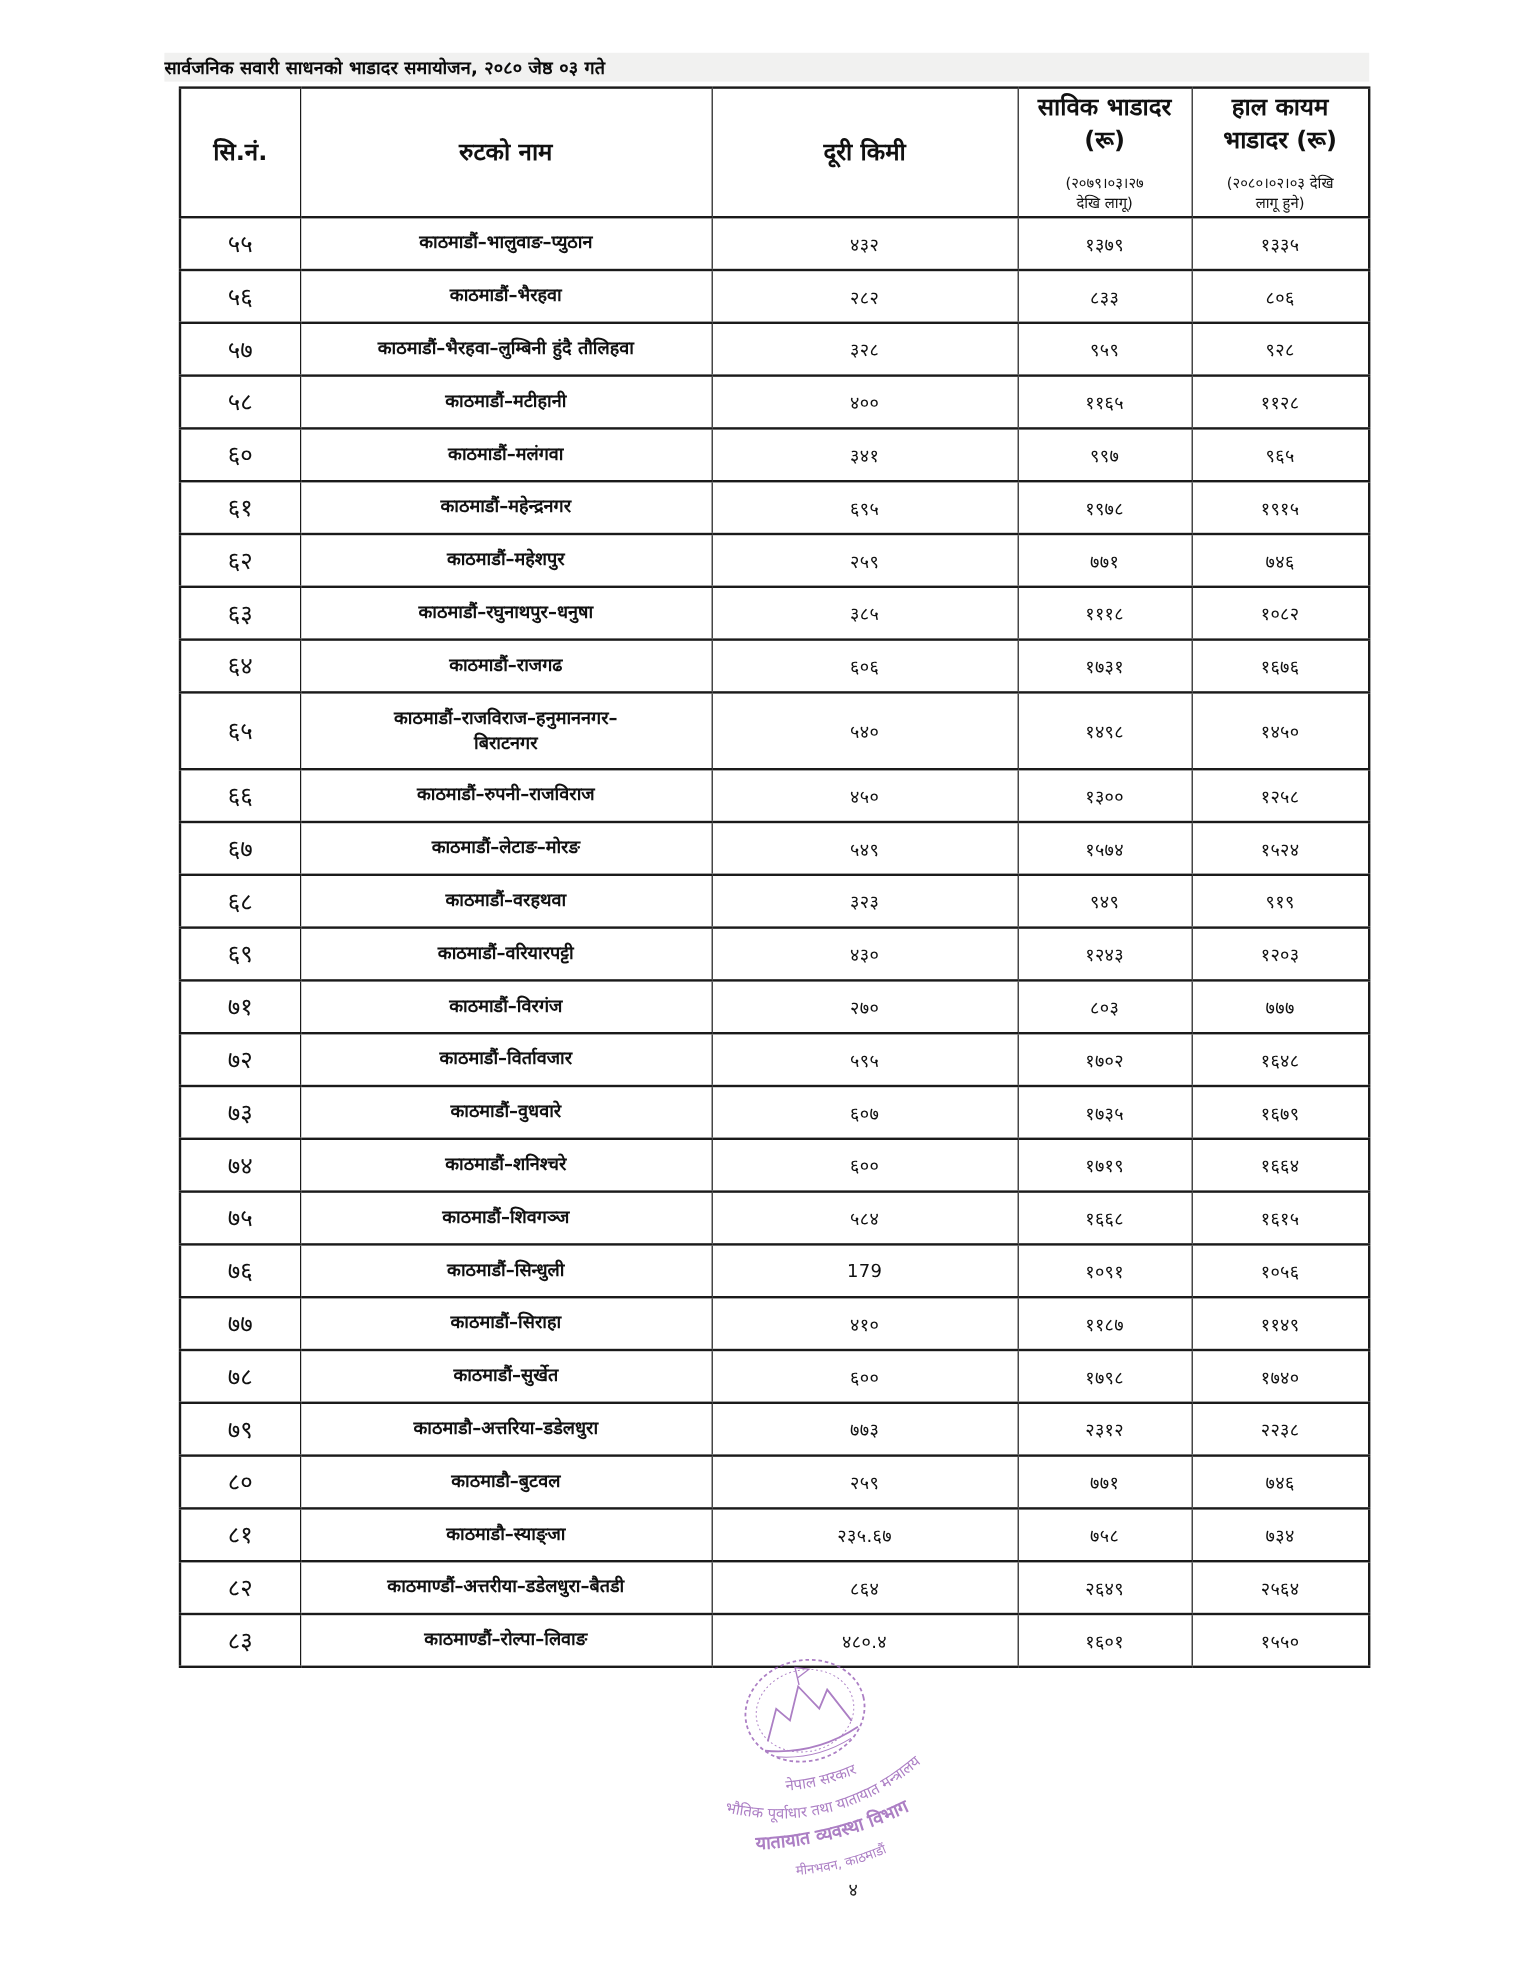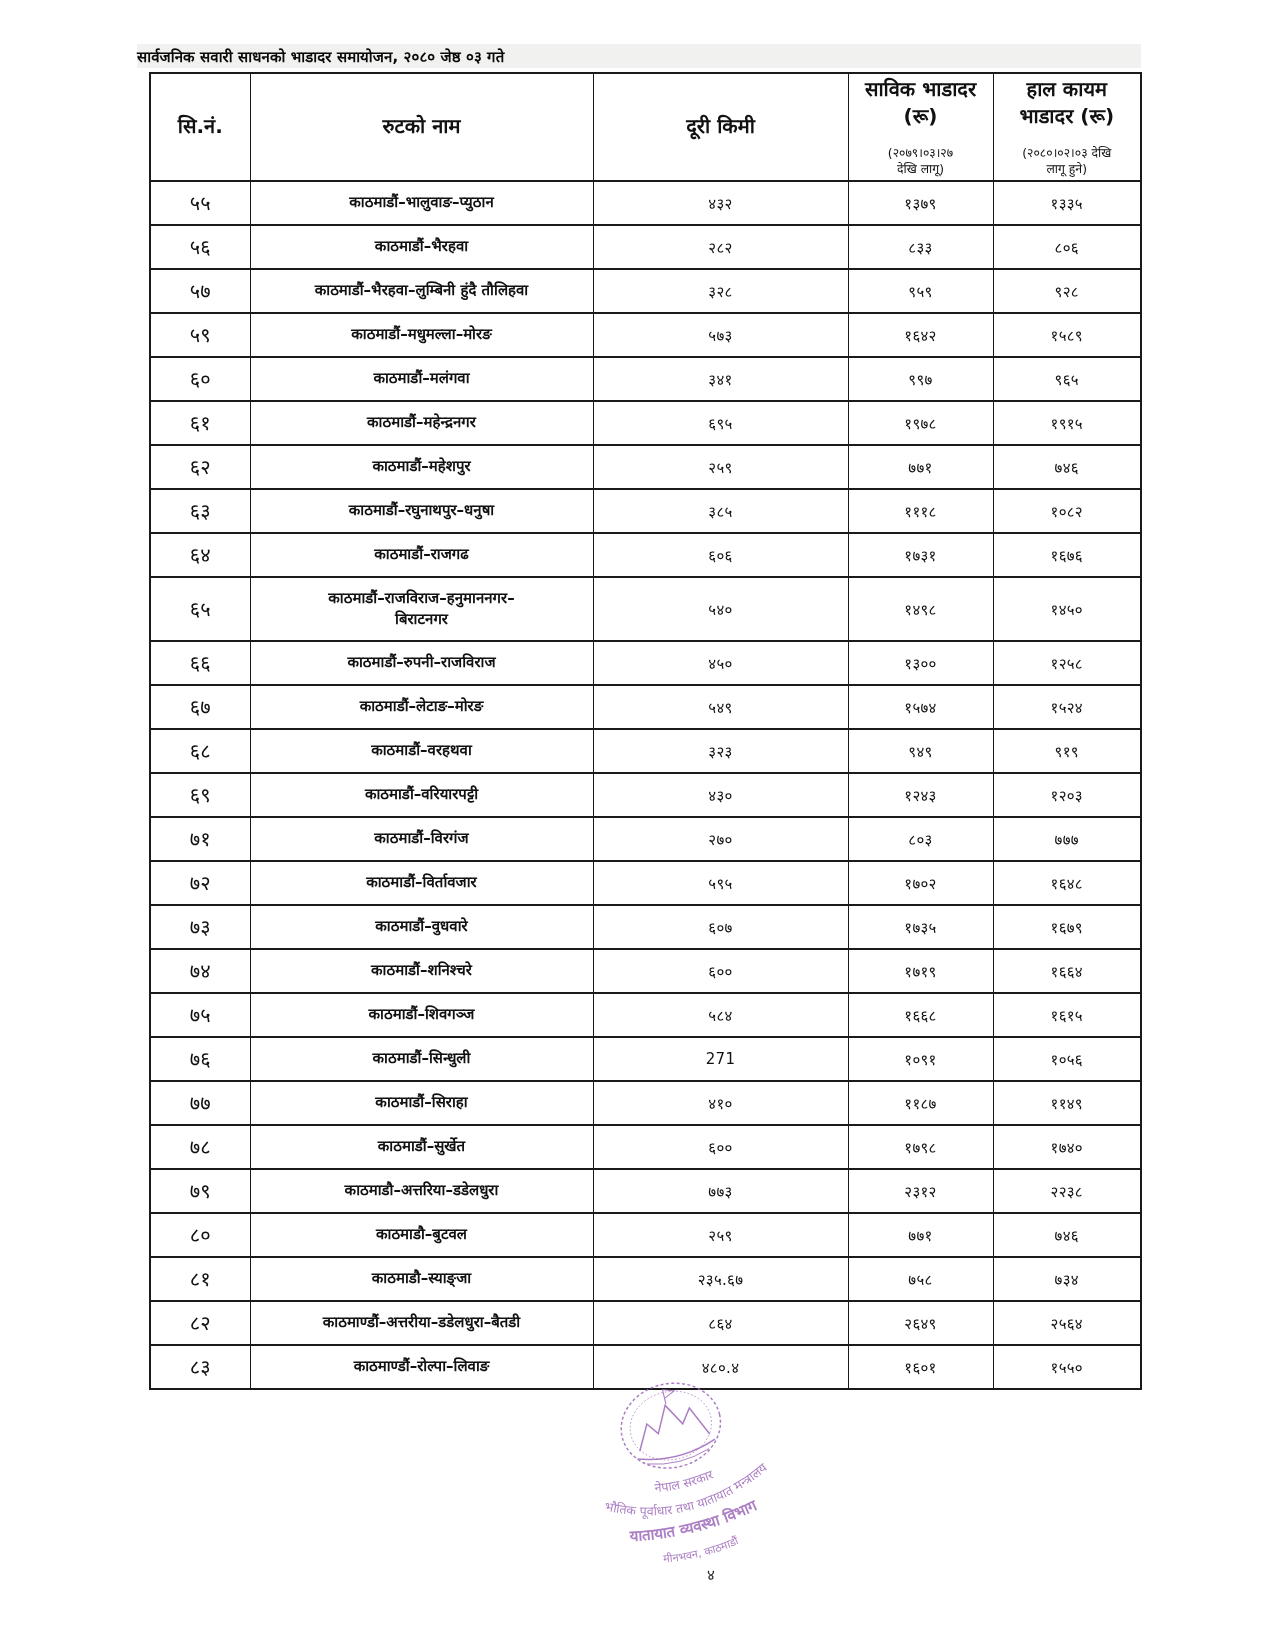--- a/index.html
+++ b/index.html
@@ -107,25 +107,25 @@
       <td class="num">८०६</td>
     </tr>
         <tr>
       <td class="sn">५७</td>
       <td class="route">काठमाडौं–भैरहवा–लुम्बिनी हुंदै तौलिहवा</td>
       <td class="num">३२८</td>
       <td class="num">९५९</td>
       <td class="num">९२८</td>
     </tr>
         <tr>
-      <td class="sn">५९</td>
-      <td class="route">काठमाडौं–मधुमल्ला–मोरङ</td>
-      <td class="num">५७३</td>
-      <td class="num">१६४२</td>
-      <td class="num">१५८९</td>
+      <td class="sn">५८</td>
+      <td class="route">काठमाडौं–मटीहानी</td>
+      <td class="num">४००</td>
+      <td class="num">११६५</td>
+      <td class="num">११२८</td>
     </tr>
         <tr>
       <td class="sn">६०</td>
       <td class="route">काठमाडौं–मलंगवा</td>
       <td class="num">३४१</td>
       <td class="num">९९७</td>
       <td class="num">९६५</td>
     </tr>
         <tr>
       <td class="sn">६१</td>
@@ -222,21 +222,21 @@
         <tr>
       <td class="sn">७५</td>
       <td class="route">काठमाडौं–शिवगञ्ज</td>
       <td class="num">५८४</td>
       <td class="num">१६६८</td>
       <td class="num">१६१५</td>
     </tr>
         <tr>
       <td class="sn">७६</td>
       <td class="route">काठमाडौं–सिन्धुली</td>
-      <td class="num">271</td>
+      <td class="num">179</td>
       <td class="num">१०९१</td>
       <td class="num">१०५६</td>
     </tr>
         <tr>
       <td class="sn">७७</td>
       <td class="route">काठमाडौं–सिराहा</td>
       <td class="num">४१०</td>
       <td class="num">११८७</td>
       <td class="num">११४९</td>
     </tr>

